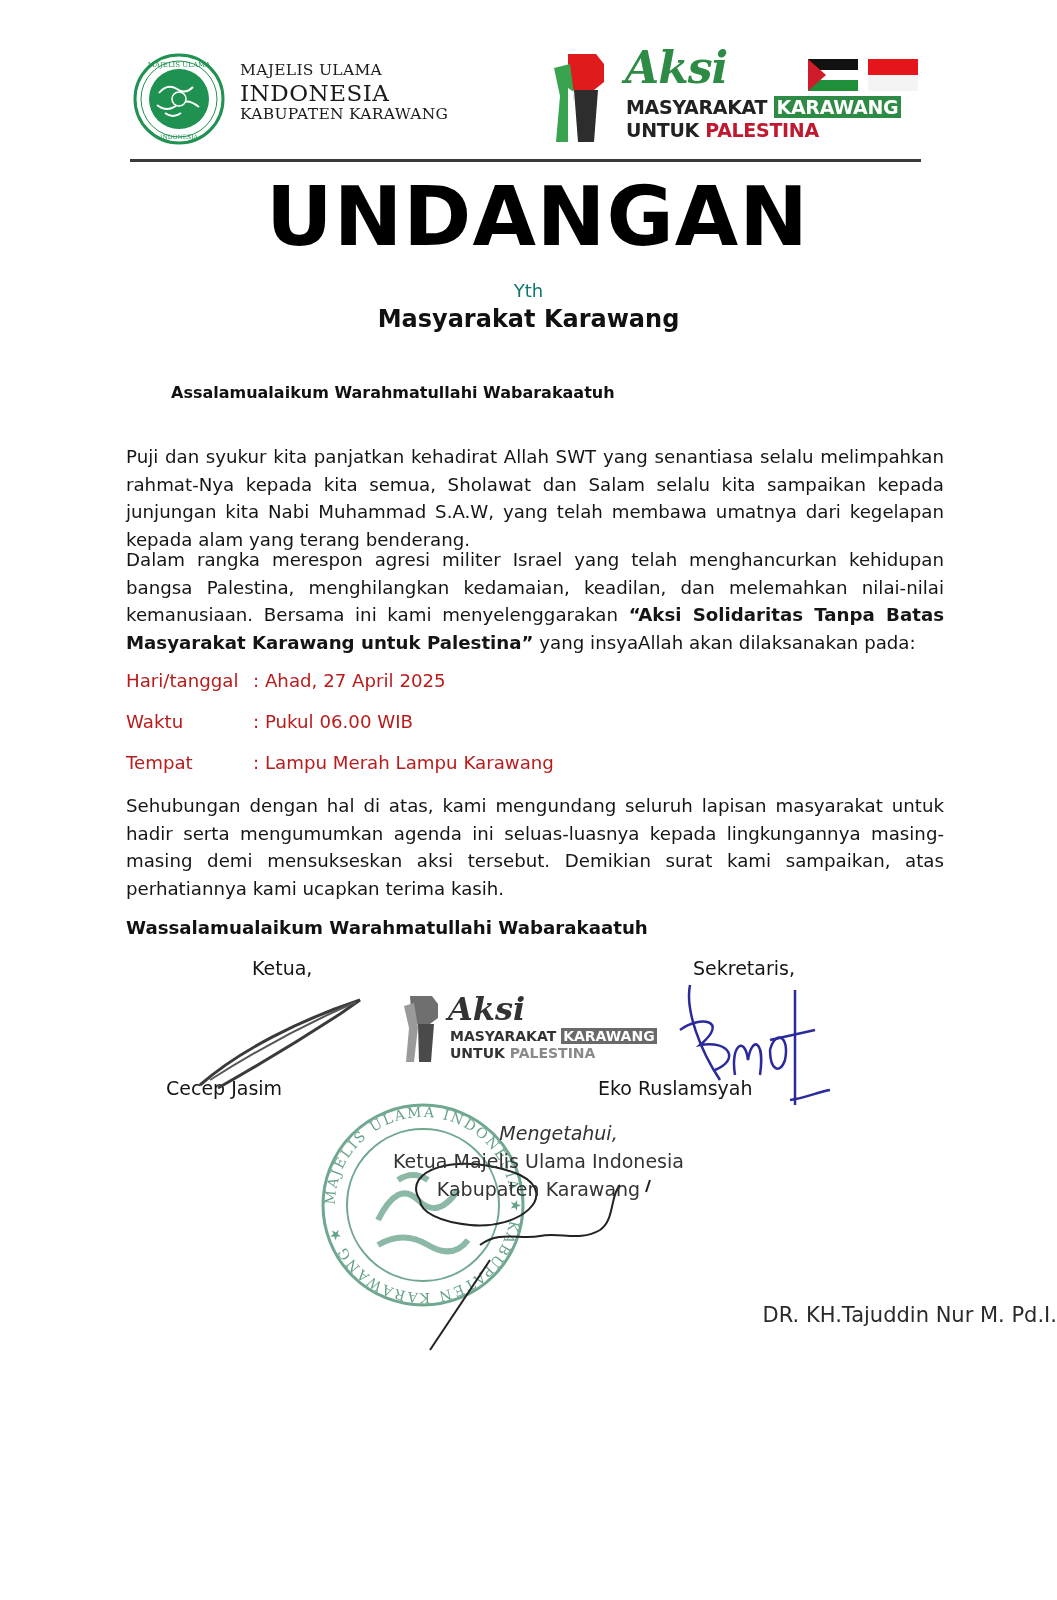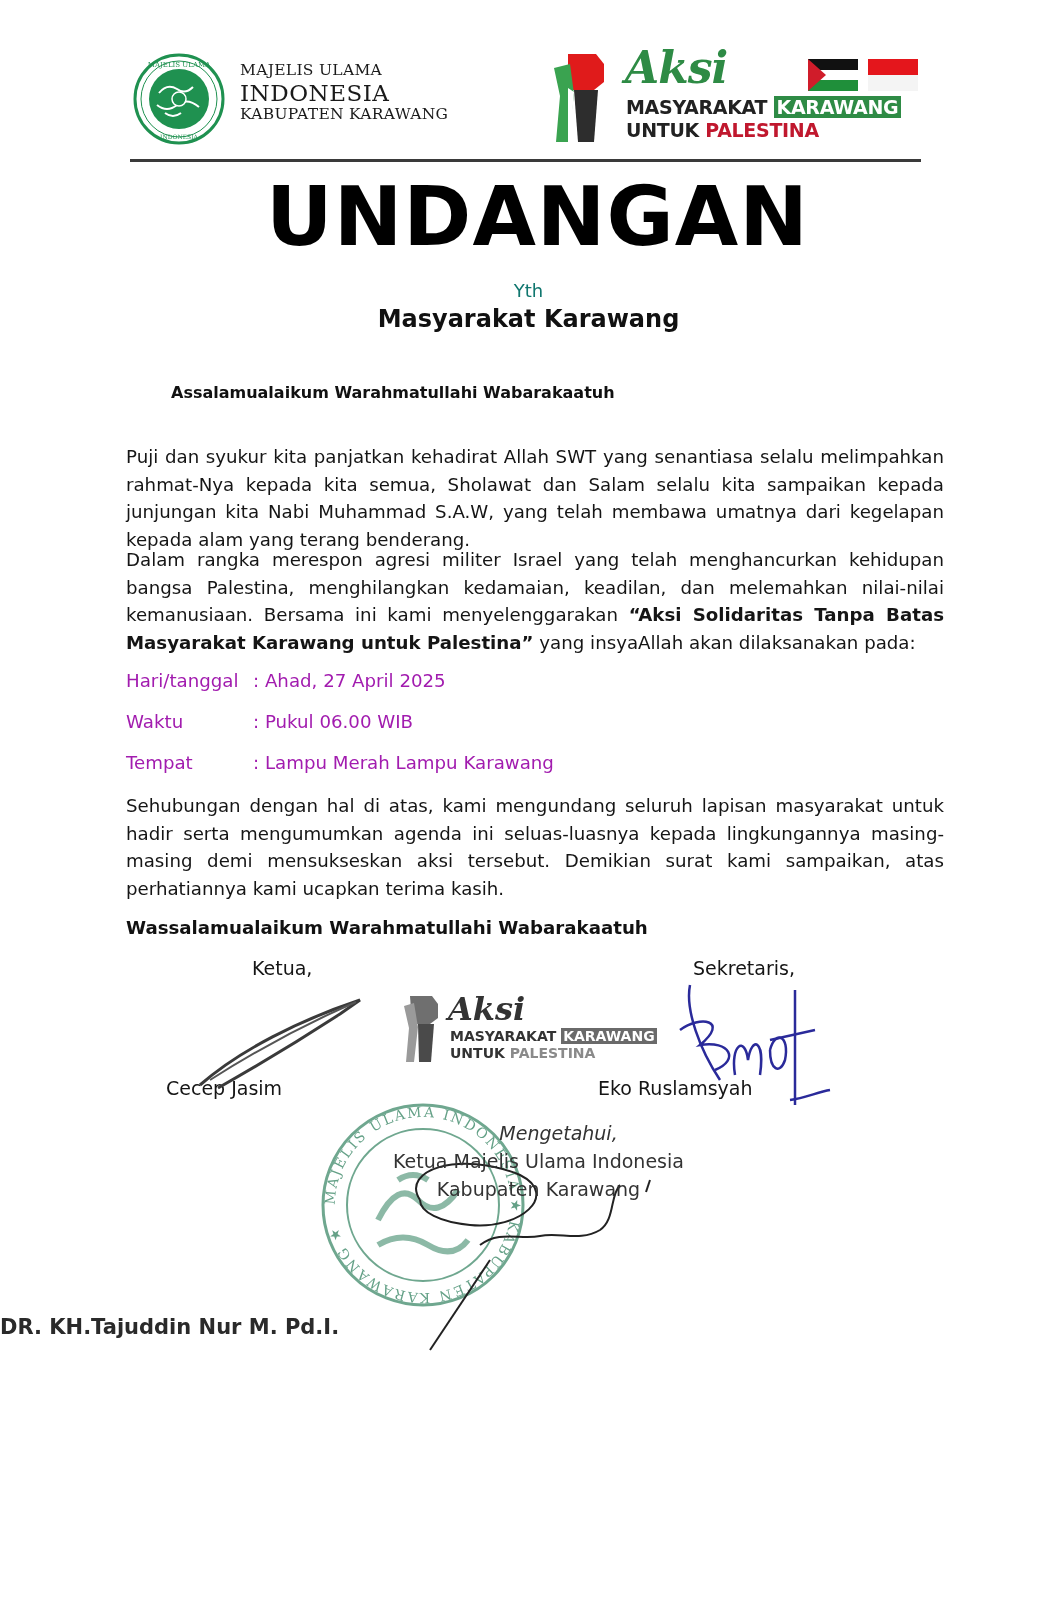--- a/index.html
+++ b/index.html
@@ -27,40 +27,40 @@
   
   .doc-title { left: 9px; width: 1057px; top: 176px; text-align: center; font-family: "DejaVu Sans", sans-serif; font-weight: bold; font-size: 82px; letter-spacing: 1px; color: #000; line-height: 1; }
   .yth { left: 0; width: 1057px; top: 280px; text-align: center; font-size: 18px; color: #0f766e; }
   .recipient { left: 0; width: 1057px; top: 305px; text-align: center; font-weight: bold; font-size: 24px; color: #111; }
 
   
   .body { left: 126px; width: 818px; font-size: 18.2px; line-height: 27.5px; color: #151515; }
   .greeting { left: 126px; top: 383px; font-weight: bold; font-size: 16px; margin-left: 45px; }
   .p1 { top: 422px; text-align: justify; margin-top: 21px; }
   .p2 { top: 546px; text-align: justify; }
-  .detail-row { left: 126px; font-size: 18.2px; color: #a21caf; }
+  .detail-row { left: 126px; font-size: 18.2px; color: #b91c1c; }
   .detail-row .lbl { display: inline-block; width: 127px; }
   .row1 { top: 670px; }
   .row2 { top: 711px; }
   .row3 { top: 752px; }
   .p3 { top: 792px; text-align: justify; }
   .closing { left: 126px; top: 917px; font-weight: bold; font-size: 18.2px; }
 
   .sig-text { font-size: 19px; color: #151515; white-space: nowrap; }
   .ketua-lbl { left: 252px; top: 957px; }
   .sek-lbl { left: 693px; top: 957px; }
   .ketua-name { left: 166px; top: 1077px; }
   .sek-name { left: 598px; top: 1077px; }
 
   .stamp { left: 318px; top: 1100px; width: 210px; height: 210px; }
   .ack { left: 0; width: 1057px; text-align: center; font-size: 19px; color: #333; }
   .ack1 { top: 1122px; padding-left: 60px; width: 997px; font-style: italic; }
   .ack2 { top: 1150px; padding-left: 20px; width: 1037px; }
   .ack3 { top: 1178px; padding-left: 20px; width: 1037px; }
-  .mui-chair { left: 0; width: 1057px; top: 1303px; text-align: left; font-weight: bold; font-size: 21px; color: #2a2a2a; margin-top: 12px; }
+  .mui-chair { left: 0; width: 1057px; top: 1303px; text-align: right; font-weight: normal; font-size: 21px; color: #2a2a2a; }
   .svg-layer { left: 0; top: 0; width: 1057px; height: 1600px; pointer-events: none; }
 </style>
 </head>
 <body>
 
 <svg class="abs mui-logo" viewBox="0 0 92 92">
   <circle cx="46" cy="46" r="44" fill="#fff" stroke="#1f9150" stroke-width="3"></circle>
   <circle cx="46" cy="46" r="38" fill="none" stroke="#1f9150" stroke-width="1"></circle>
   <circle cx="46" cy="46" r="30" fill="#1f9150"></circle>
   <path d="M26 40 q8 -10 18 -4 q8 6 16 -2 M24 52 q10 8 20 0 q10 -8 22 2 M32 60 q8 6 16 0" stroke="#fff" stroke-width="2" fill="none"></path>

